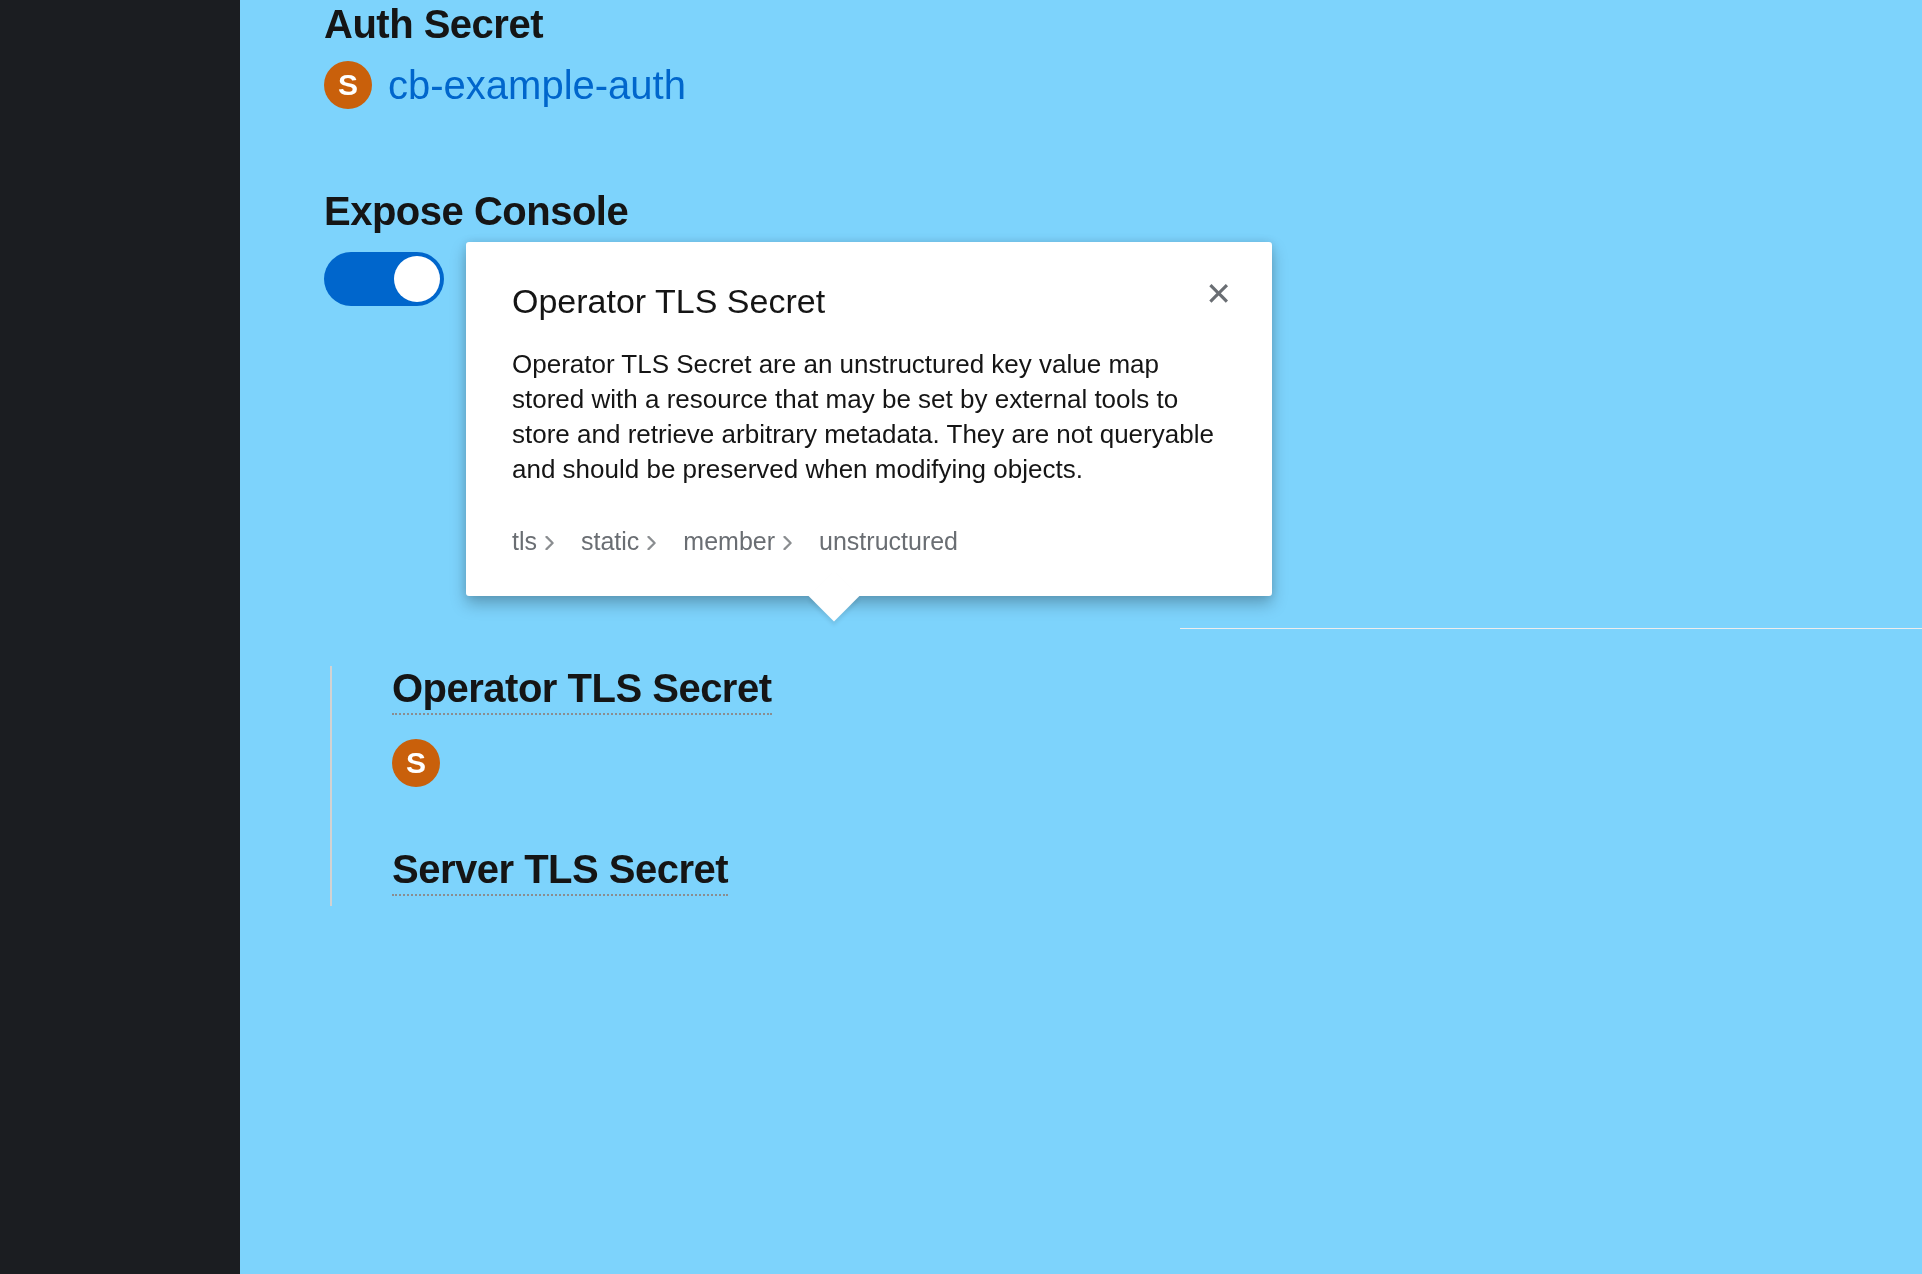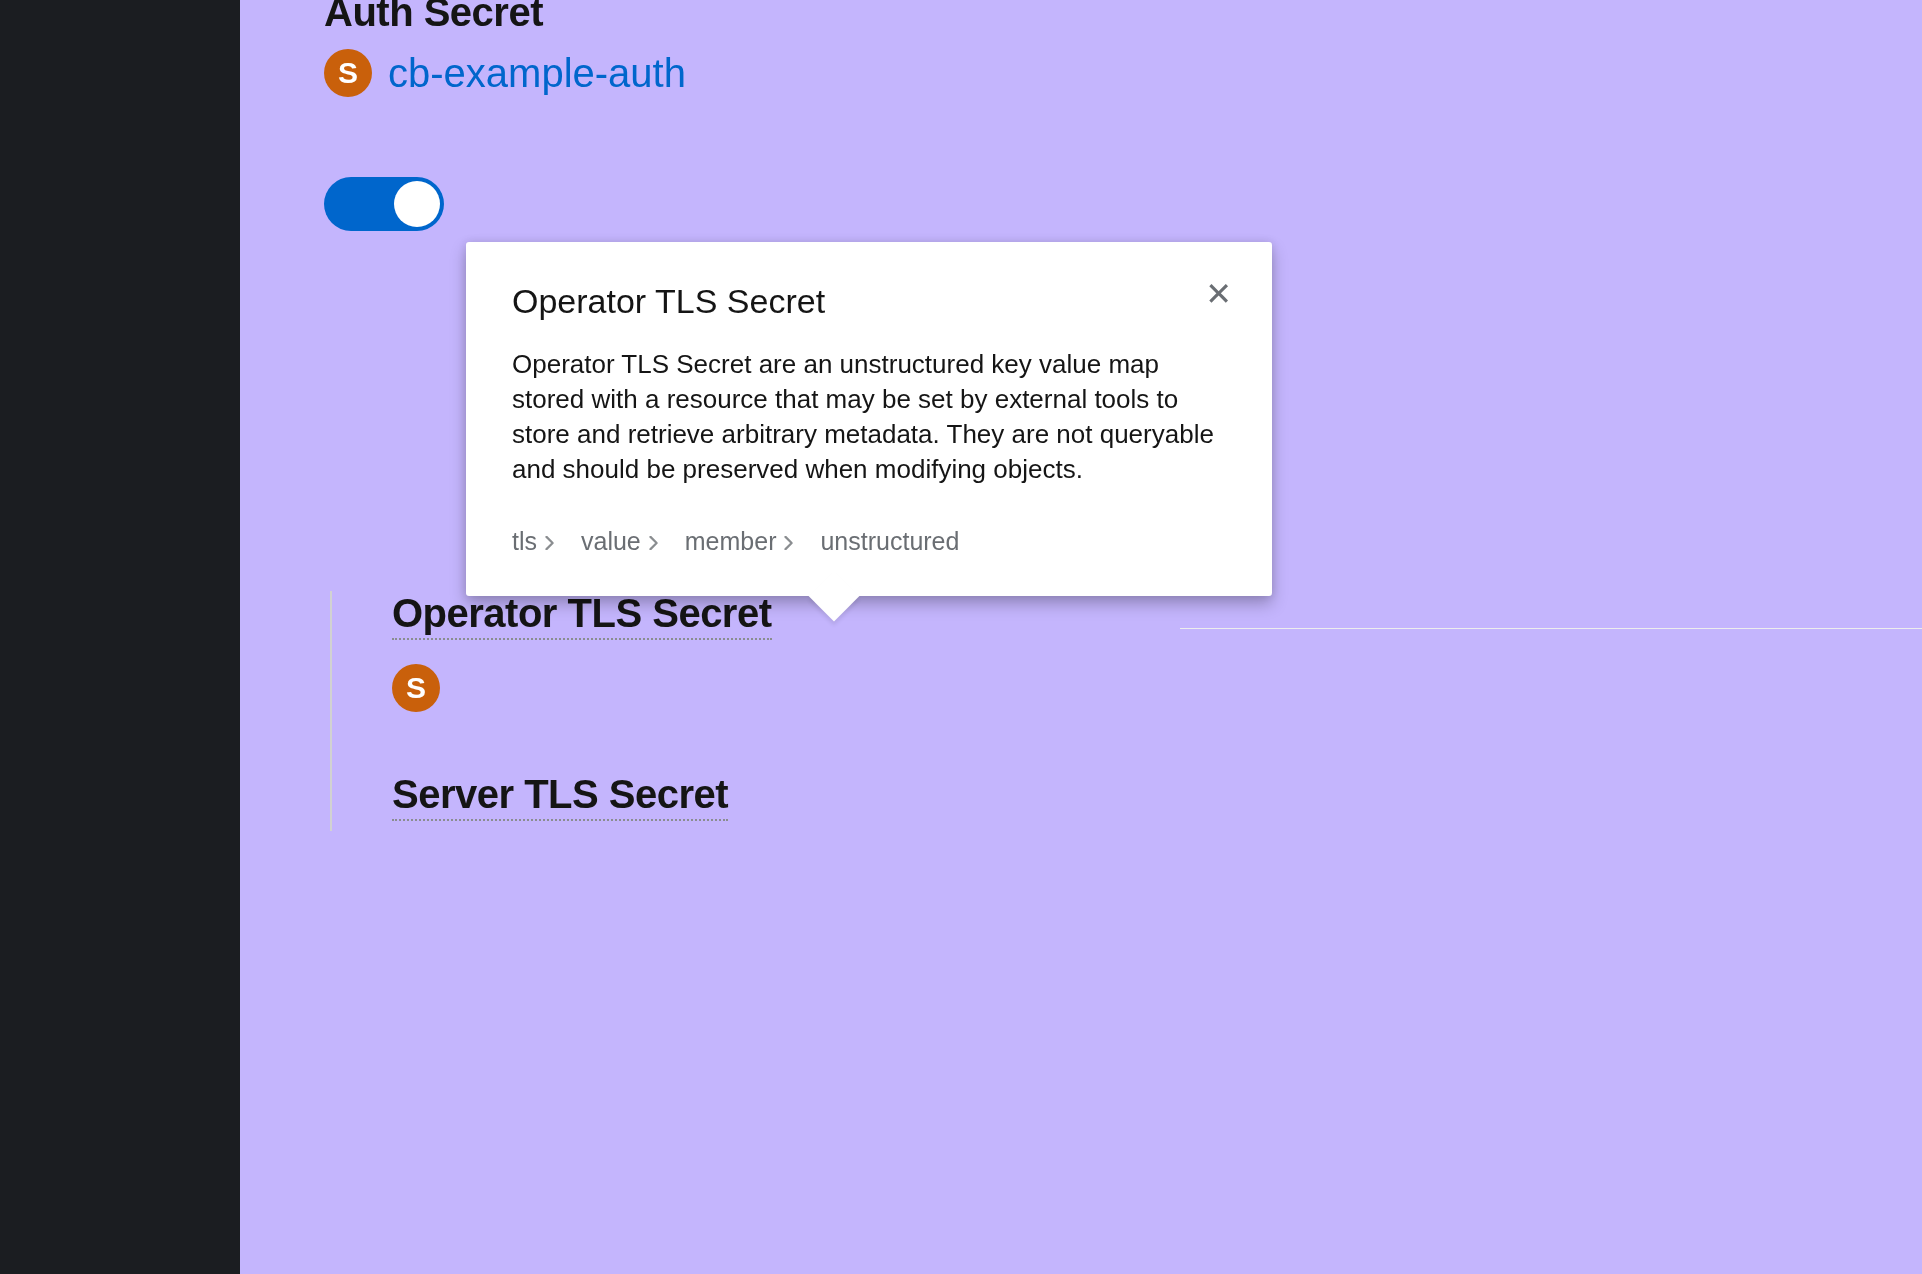--- a/index.html
+++ b/index.html
@@ -19,23 +19,23 @@
     position: relative;
   }
   .sidebar {
     width: 240px;
     background: #1b1d21;
     flex-shrink: 0;
     height: 100%;
   }
   .main {
     flex: 1;
-    background: #c4b5fd;
+    background: #7dd3fc;
     position: relative;
-    padding-top: 0;
+    padding-top: 12px;
   }
   .content-inner {
     padding-left: 84px;
     padding-top: 0;
   }
   .field {
     margin-bottom: 60px;
   }
   .field-label {
     font-size: 40px;
@@ -197,20 +197,21 @@
 
       <div class="field auth-secret">
         <div class="field-label">Auth Secret</div>
         <div class="secret-row">
           <div class="secret-badge">S</div>
           <a href="#" class="secret-link">cb-example-auth</a>
         </div>
       </div>
 
       <div class="field" style="margin-top:80px;">
+        <div class="field-label">Expose Console</div>
         <div class="toggle-row">
           <div class="toggle">
             <div class="toggle-knob"></div>
           </div>
         </div>
       </div>
 
       <div class="nested-divider" style="margin-top:360px; margin-left:6px;">
         <div class="nested">
 
@@ -232,21 +233,21 @@
 
     <div class="popover">
       <div class="popover-close">✕</div>
       <div class="popover-title">Operator TLS Secret</div>
       <div class="popover-body">Operator TLS Secret are an unstructured key value map stored with a resource that may be set by external tools to store and retrieve arbitrary metadata. They are not queryable and should be preserved when modifying objects.</div>
       <div class="breadcrumb">
         <span class="breadcrumb-item">tls</span>
         <span class="breadcrumb-sep"><svg viewBox="0 0 10 16" fill="currentColor">
               <path d="M1 1 L8 8 L1 15" stroke="#8a8d90" stroke-width="2.5" fill="none" stroke-linecap="round" stroke-linejoin="round"></path>
             </svg></span>
-        <span class="breadcrumb-item">value</span>
+        <span class="breadcrumb-item">static</span>
         <span class="breadcrumb-sep"><svg viewBox="0 0 10 16" fill="currentColor">
               <path d="M1 1 L8 8 L1 15" stroke="#8a8d90" stroke-width="2.5" fill="none" stroke-linecap="round" stroke-linejoin="round"></path>
             </svg></span>
         <span class="breadcrumb-item">member</span>
         <span class="breadcrumb-sep"><svg viewBox="0 0 10 16" fill="currentColor">
               <path d="M1 1 L8 8 L1 15" stroke="#8a8d90" stroke-width="2.5" fill="none" stroke-linecap="round" stroke-linejoin="round"></path>
             </svg></span>
         <span class="breadcrumb-item">unstructured</span>
       </div>
       <div class="popover-arrow"></div>

